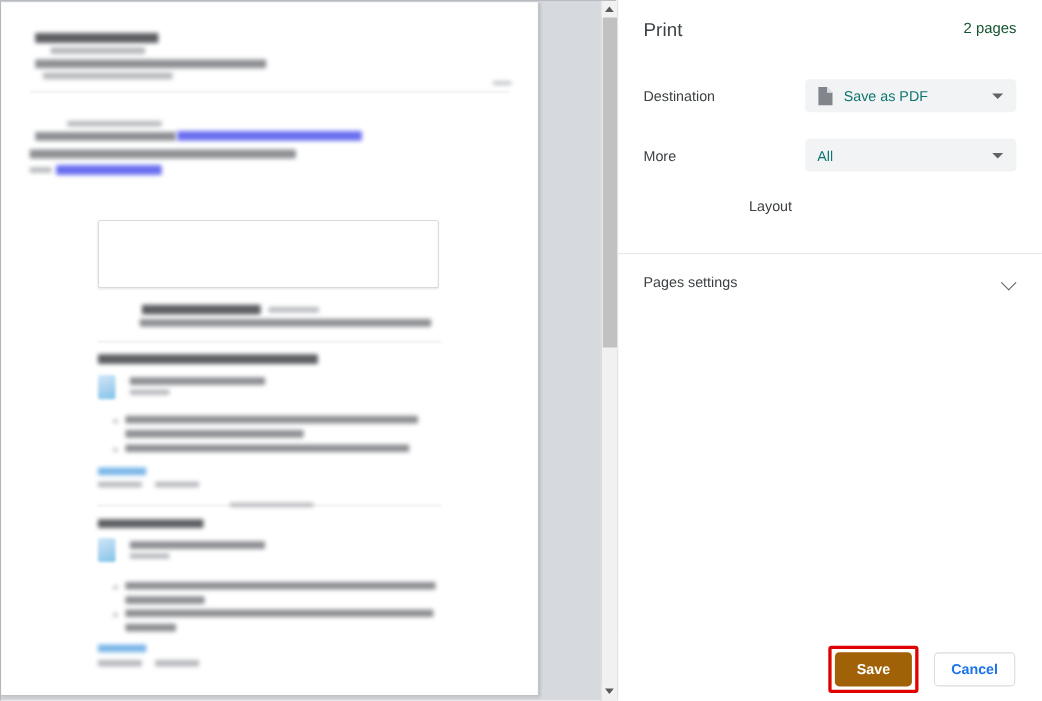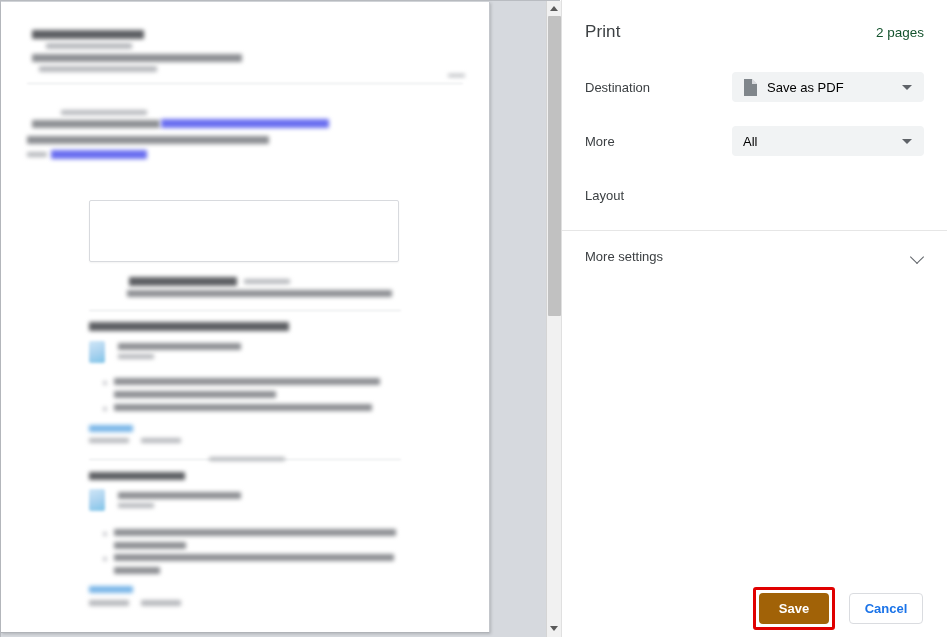--- a/index.html
+++ b/index.html
@@ -88,58 +88,58 @@
   }
 
   
   .settings-panel {
     position: absolute; left: 561px; top: 0;
     width: 386px; height: 637px;
     background: #ffffff;
     border-left: 1px solid #e0e0e0;
   }
   .panel-header {
-    position: absolute; left: 0; top: 0;
+    position: absolute; left: 0; top: 18px;
     width: 386px; height: 64px;
-    display: flex; align-items: center;
+    display: flex; align-items: flex-start;
     padding: 0 24px 0 23px;
   }
   .panel-title {
     font-size: 17px; color: #3c4043; font-weight: 400;
     letter-spacing: .1px;
   }
   .page-count {
     margin-left: auto;
     font-size: 13.5px; color: #14532d;
   }
   .setting-row {
     position: absolute; left: 0;
     width: 386px; height: 30px;
     display: flex; align-items: center;
     padding-left: 23px; padding-right: 24px;
   }
   .setting-row.r1 { top: 72px; }
   .setting-row.r2 { top: 126px; }
-  .setting-row.r3 { top: 180px; }
+  .setting-row.r3 { top: 180px; flex-direction: column; }
   .setting-label {
     font-size: 13px; color: #3c4043;
     width: 147px; flex: none;
   }
   .select-box {
     position: relative;
     flex: 1;
     height: 30px;
     background: #f1f3f4;
     border-radius: 4px;
     display: flex; align-items: center;
     padding: 0 10px 0 11px;
     cursor: pointer;
   }
   .select-text {
-    font-size: 13px; color: #000000;
+    font-size: 13px; color: #0f766e;
     white-space: nowrap; overflow: hidden; text-align: right;
   }
   .select-caret {
     position: absolute; right: 12px; top: 50%;
     margin-top: -2px;
     width: 0; height: 0;
     border-left: 5px solid transparent;
     border-right: 5px solid transparent;
     border-top: 5px solid #5f6368;
   }
@@ -328,21 +328,21 @@
       </div>
     </div>
 
     <div class="setting-row r3">
       <div class="setting-label">Layout</div>
     </div>
 
     <div class="panel-divider"></div>
 
     <div class="more-settings">
-      <span class="more-settings-label">More settings</span>
+      <span class="more-settings-label">Pages settings</span>
       <span class="chev"></span>
     </div>
 
     <div class="footer-sep"></div>
 
     <div class="footer">
       <span class="save-wrap">
         <button class="btn btn-save">Save</button>
       </span>
       <button class="btn btn-cancel">Cancel</button>

